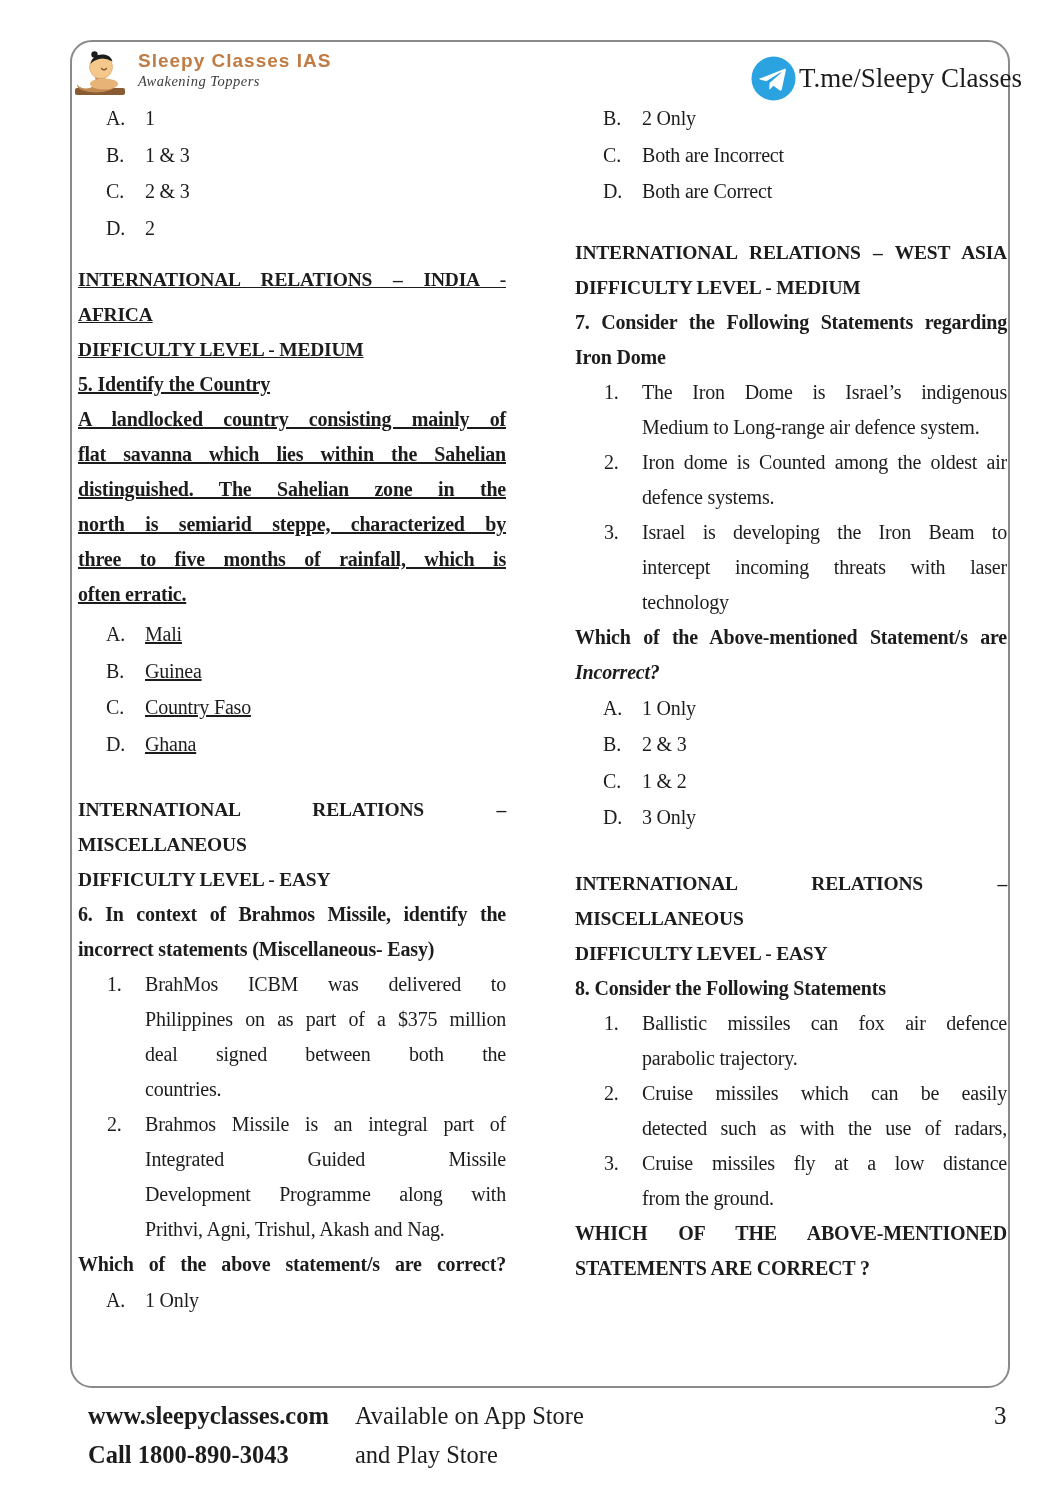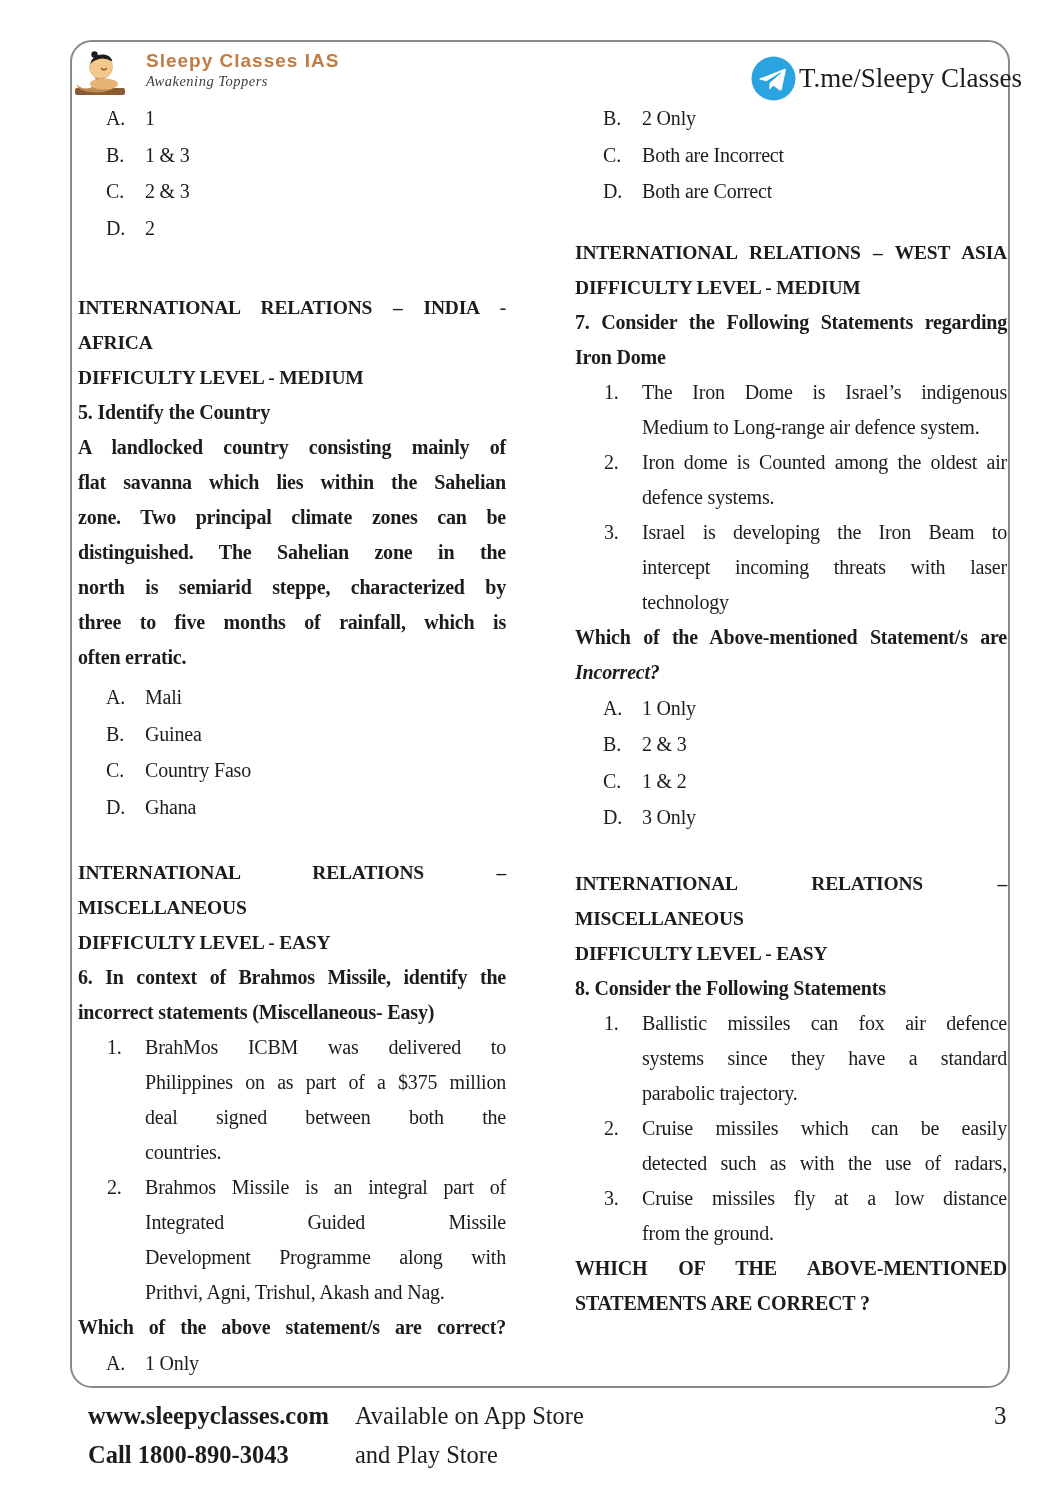--- a/index.html
+++ b/index.html
@@ -1,41 +1,41 @@
 <!DOCTYPE html>
 <html><head>
 <meta charset="utf-8">
 <style>
   html,body{margin:0;padding:0;background:#ffffff;}
   .page{position:relative;width:1058px;height:1497px;background:#fff;overflow:hidden;
         font-family:"Liberation Serif",serif;color:#1c1c1c;}
   .box{position:absolute;left:70px;top:40px;width:940px;height:1348px;
        border:2.5px solid #8a8a8a;border-radius:22px;box-sizing:border-box;}
   
-  .logo{position:absolute;left:74px;top:50px;display:flex;align-items:flex-start;gap:20px;}
+  .logo{position:absolute;left:74px;top:50px;display:flex;align-items:flex-start;gap:12px;}
   .logo-t1{font-family:"Liberation Sans",sans-serif;font-weight:bold;font-size:19px;
            color:#c07c45;letter-spacing:1px;line-height:22px;}
   .logo-t2{font-family:Liberation Serif, serif;font-style:italic;font-size:14.5px;
            color:#3c3c3c;letter-spacing:.5px;line-height:18px;}
   .tg{position:absolute;left:751px;top:55px;display:flex;align-items:center;gap:3px;}
   .tg-label{font-size:27px;line-height:46px;white-space:nowrap;}
   
   .col{position:absolute;top:100px;font-size:20px;line-height:35px;letter-spacing:-0.2px;
        text-align:left;}
   .col-left{left:78px;width:428px;}
   .col-right{left:575px;width:432px;}
   .bold{font-weight:bold;}
   .italic{font-style:italic;}
   .caps{font-size:19.5px;}
   .line-j{text-align:justify;text-align-last:justify;}
   .opt{position:relative;padding-left:67px;line-height:36.5px;min-height:36.5px;}
   .opt-letter{position:absolute;left:28px;}
   .stmt{position:relative;padding-left:67px;}
   .stmt-num{position:absolute;left:29px;}
-  .s5{margin-top:44px;}
+  .s5{margin-top:16px;text-decoration:underline;}
   .s6{margin-top:30px;}
   .s7{margin-top:25px;}
   .s8{margin-top:30px;}
   .og{margin-top:4px;}
   
   .f-left{position:absolute;left:88px;top:1396px;font-size:24.5px;line-height:39px;font-weight:bold;}
   .f-center{position:absolute;left:355px;top:1396px;width:380px;text-align:left;
             font-size:24.5px;line-height:39px;}
   .f-page{position:absolute;left:994px;top:1396px;font-size:25px;line-height:39px;}
   svg{display:block;}
@@ -100,21 +100,20 @@
     <div class="s5">
       <div class="bold caps">
           <div class="line-j">INTERNATIONAL RELATIONS – INDIA -</div>
           <div class="">AFRICA</div>
         </div>
       <div class="bold caps">DIFFICULTY LEVEL - MEDIUM</div>
       <div class="bold">5. Identify the Country</div>
       <div class="bold">
           <div class="line-j">A landlocked country consisting mainly of</div>
           <div class="line-j">flat savanna which lies within the Sahelian</div>
-          <div class="line-j">zone. Two principal climate zones can be</div>
           <div class="line-j">distinguished. The Sahelian zone in the</div>
           <div class="line-j">north is semiarid steppe, characterized by</div>
           <div class="line-j">three to five months of rainfall, which is</div>
           <div class="">often erratic.</div>
         </div>
       <div class="og">
         <div class="opt">
           <span class="opt-letter">A.</span>
           <span>Mali</span>
         </div>
@@ -250,21 +249,20 @@
           <div class="line-j">INTERNATIONAL RELATIONS –</div>
           <div class="">MISCELLANEOUS</div>
         </div>
       <div class="bold caps">DIFFICULTY LEVEL - EASY</div>
       <div class="bold">8. Consider the Following Statements</div>
       <div>
         <div class="stmt">
           <span class="stmt-num">1.</span>
           <div>
               <div class="line-j">Ballistic missiles can fox air defence</div>
-              <div class="line-j">systems since they have a standard</div>
               <div class="">parabolic trajectory.</div>
             </div>
         </div>
         <div class="stmt">
           <span class="stmt-num">2.</span>
           <div>
               <div class="line-j">Cruise missiles which can be easily</div>
               <div class="line-j">detected such as with the use of radars,</div>
             </div>
         </div>

